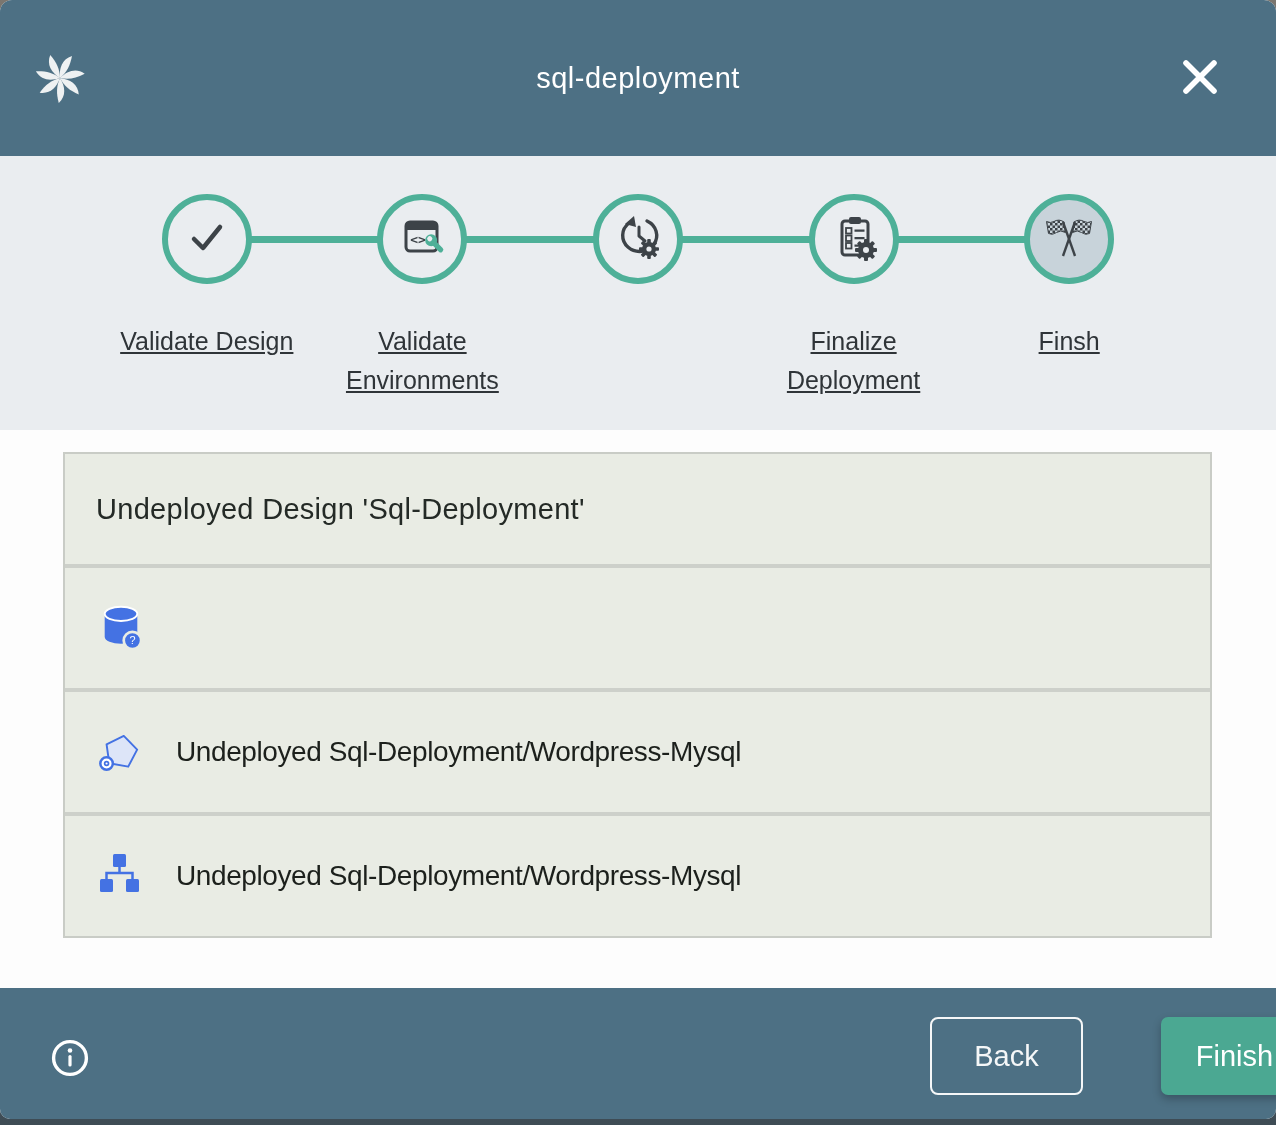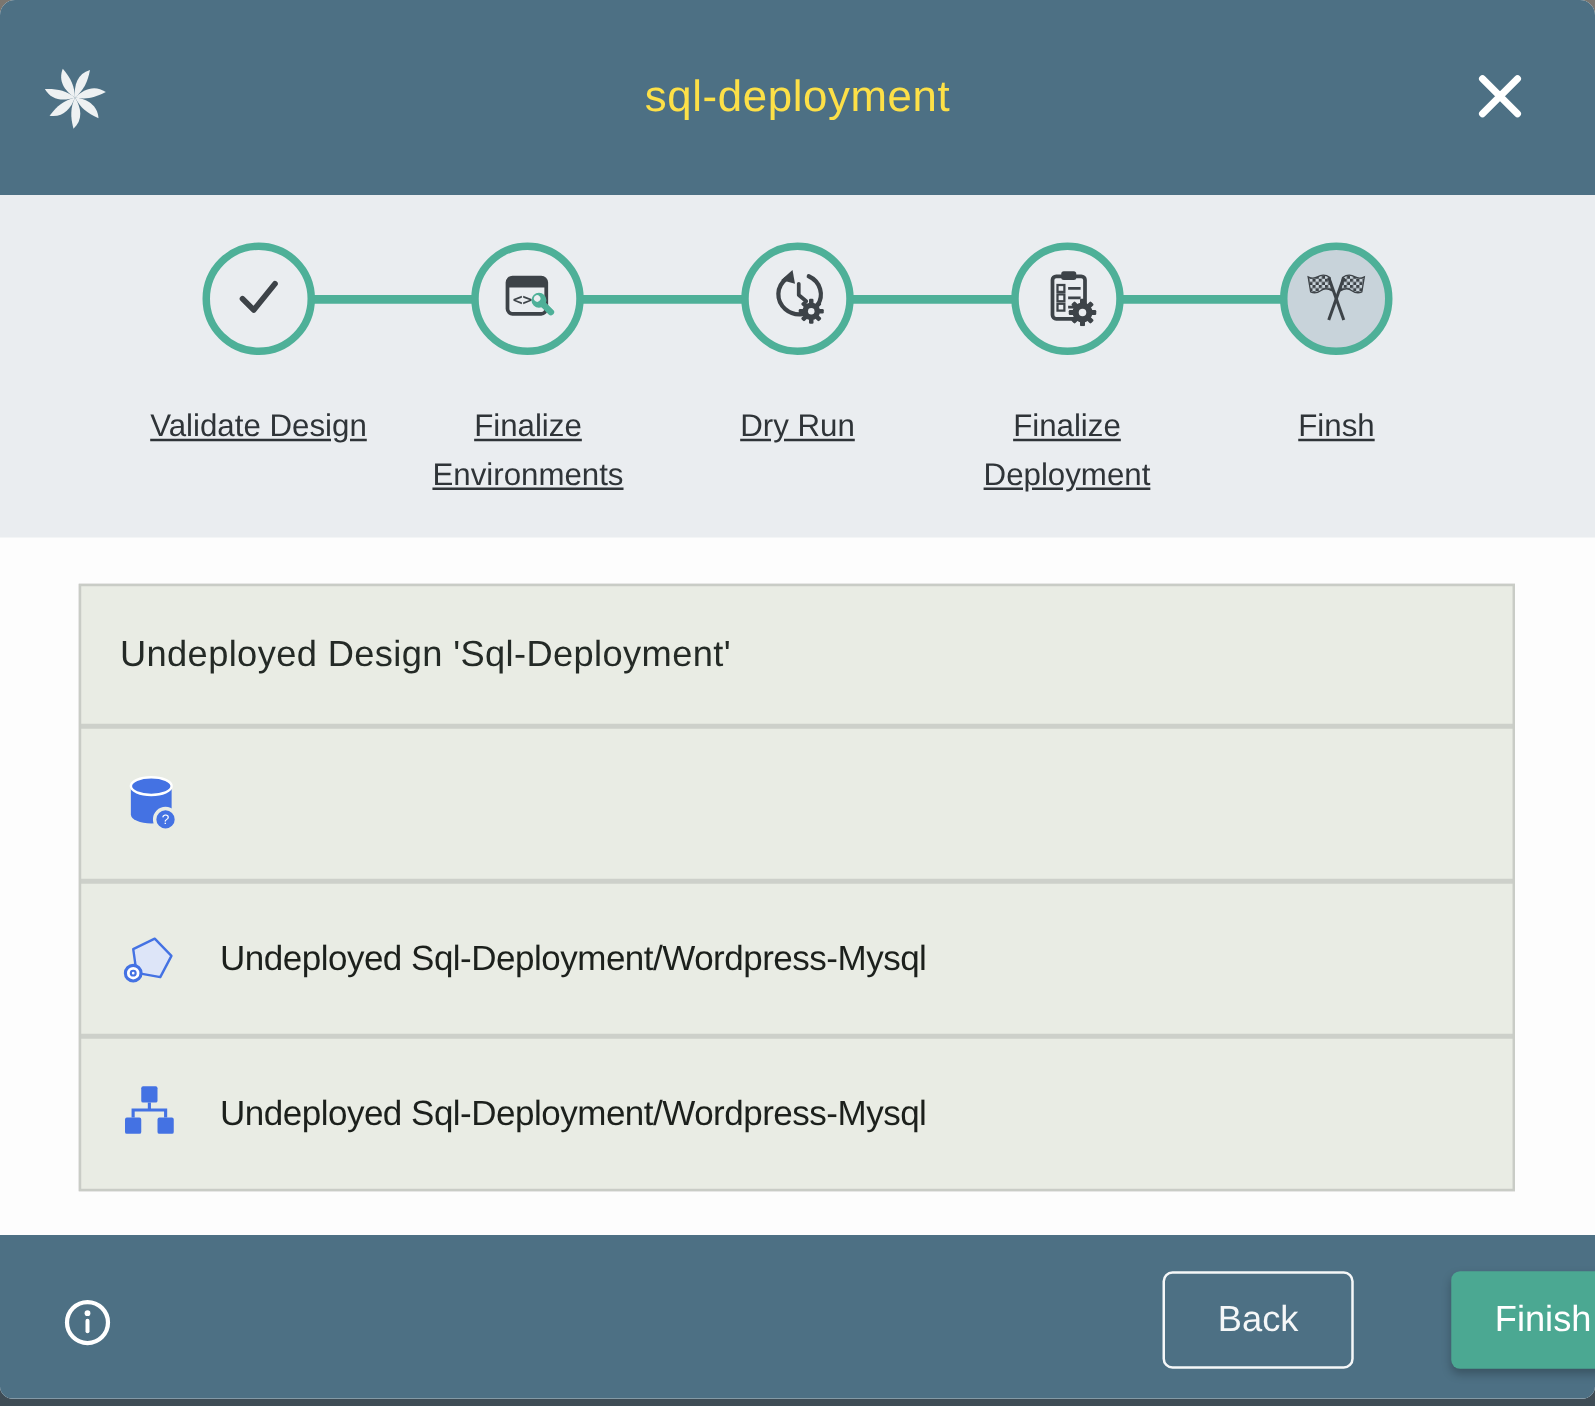--- a/index.html
+++ b/index.html
@@ -12,21 +12,21 @@
   .modal {
     position:absolute; left:0; top:0; width:1276px; height:1119px;
     border-radius:12px 12px 10px 10px; overflow:hidden; background:#fdfdfd;
   }
   
   .hdr {
     position:relative; height:156px; background:#4d7084;
     display:flex; align-items:center; justify-content:center;
   }
   .logo { position:absolute; left:34px; top:52px; width:52px; height:52px; }
-  .hdr-title { color:#fde047; font-size:35px; font-weight:400; letter-spacing:0.5px; }
+  .hdr-title { color:#ffffff; font-size:29px; font-weight:400; letter-spacing:0.5px; }
   .close-btn {
     position:absolute; right:50px; top:52px; width:52px; height:52px;
     background:transparent; border:none; cursor:pointer;
     display:flex; align-items:center; justify-content:center;
   }
   
   .stepper { position:relative; height:274px; background:#eaedf0; }
   .connector {
     position:absolute; left:206px; right:206px; top:80px; height:7px;
     background:#4eb098; z-index:1;
@@ -37,21 +37,21 @@
     margin-top:38px; width:90px; height:90px; border-radius:50%;
     border:6px solid #4eb098; background:#eaedf0;
     display:flex; align-items:center; justify-content:center;
   }
   .step.active .step-circle { background:#c8d3da; }
   .step-label {
     margin-top:38px; width:180px; text-align:center;
     font-size:25px; line-height:39px; color:#2f3438;text-decoration:underline;
   }
   
-  .content { height:558px; background:#fdfdfd; padding:37px 64px 0 63px; }
+  .content { height:558px; background:#fdfdfd; padding:22px 64px 0 63px; }
   .list {
     border:2px solid #c9ccc6; background:#cdd0ca;
     display:flex; flex-direction:column; gap:4px;
   }
   .row {
     background:#e9ece4; min-height:120px;
     display:flex; align-items:center; padding-left:31px;
   }
   .row.header-row { min-height:110px; }
   .row-icon { width:50px; height:50px; flex:0 0 50px; margin-right:30px; }
@@ -127,21 +127,21 @@
               <path d="M8,13 a4,4 0 0 1 4,-4 h23 a4,4 0 0 1 4,4 v4 h-31 z" fill="#3d4348"></path>
               <text x="20" y="31" font-size="13" font-weight="bold" fill="#3d4348" text-anchor="middle" font-family="DejaVu Sans Mono, monospace">&lt;&gt;</text>
               <g transform="rotate(-45 36 30)">
                 <circle cx="36" cy="26" r="6" fill="#4eb098"></circle>
                 <circle cx="36" cy="24" r="2.6" fill="#eaedf0"></circle>
                 <rect x="33.4" y="27" width="5.2" height="15" rx="2.4" fill="#4eb098"></rect>
               </g>
             </svg>
           </span>
         </div>
-        <div class="step-label">Finalize Environments</div>
+        <div class="step-label">Validate Environments</div>
       </div>
 
       <div class="step">
         <div class="step-circle">
           <span>
             <svg viewBox="0 0 48 48" width="48" height="48">
               <path d="M15,10 A17,16 0 1 0 33,8" stroke="#3d4348" stroke-width="3.4" fill="none" stroke-linecap="round"></path>
               <path d="M20,3 l-9,8 11,3 z" fill="#3d4348"></path>
               <path d="M25,14 v9 l6,5" stroke="#3d4348" stroke-width="3" fill="none" stroke-linecap="round" stroke-linejoin="round"></path>
               <g transform="translate(35,36)">
@@ -152,21 +152,20 @@
                 <rect x="-1.8" y="-10" width="3.6" height="5" rx="1" fill="#3d4348" transform="rotate(180)"></rect>
                 <rect x="-1.8" y="-10" width="3.6" height="5" rx="1" fill="#3d4348" transform="rotate(225)"></rect>
                 <rect x="-1.8" y="-10" width="3.6" height="5" rx="1" fill="#3d4348" transform="rotate(270)"></rect>
                 <rect x="-1.8" y="-10" width="3.6" height="5" rx="1" fill="#3d4348" transform="rotate(315)"></rect>
                 <circle r="7" fill="#3d4348"></circle>
                 <circle r="2.6" fill="#eaedf0"></circle>
               </g>
             </svg>
           </span>
         </div>
-        <div class="step-label">Dry Run</div>
       </div>
 
       <div class="step">
         <div class="step-circle">
           <span>
             <svg viewBox="0 0 48 48" width="48" height="48">
               <rect x="12" y="8" width="26" height="34" rx="3" stroke="#3d4348" stroke-width="3" fill="none"></rect>
               <rect x="19" y="4" width="12" height="7" rx="2" fill="#3d4348"></rect>
               <rect x="16" y="15" width="5.5" height="5.5" stroke="#3d4348" stroke-width="1.8" fill="none"></rect>
               <rect x="16" y="22.5" width="5.5" height="5.5" stroke="#3d4348" stroke-width="1.8" fill="none"></rect>

